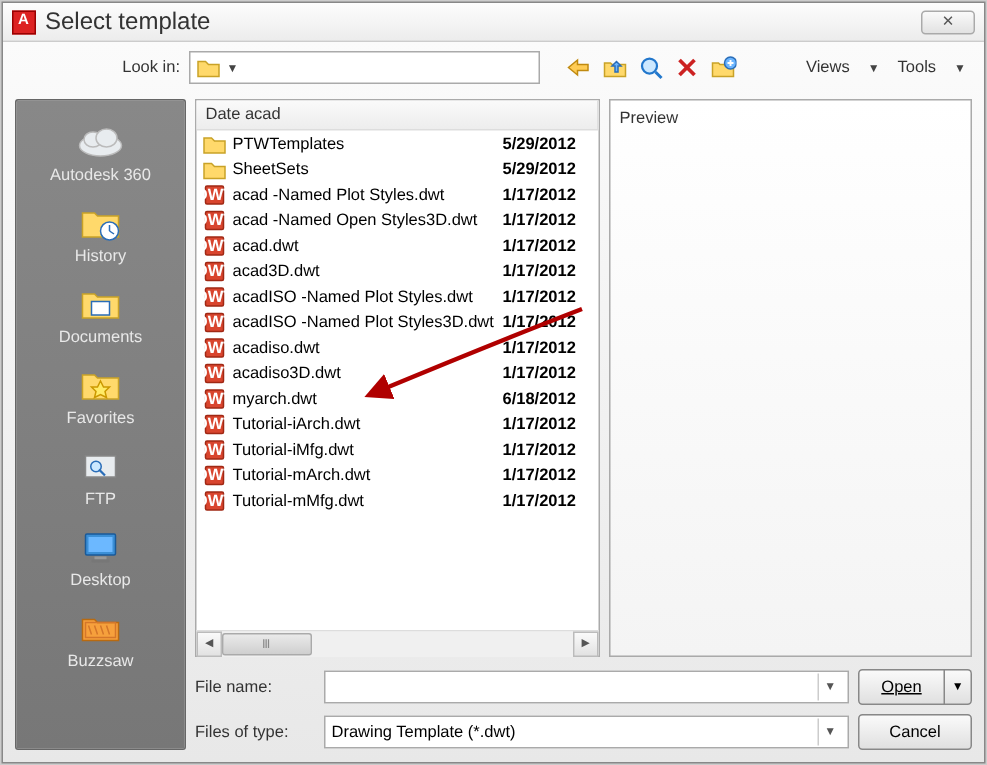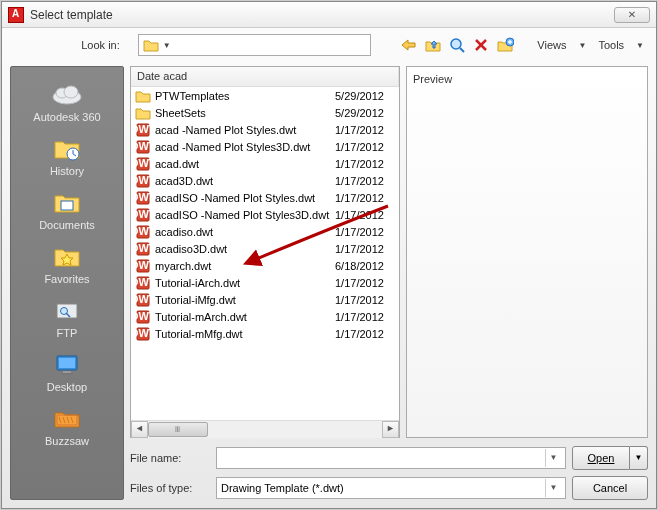--- a/index.html
+++ b/index.html
@@ -1,23 +1,23 @@
 <!DOCTYPE html>
 <html><head>
 <meta charset="utf-8">
 <style>
   * { box-sizing: border-box; margin: 0; padding: 0; font-family: "Segoe UI", Tahoma, sans-serif; font-size: 11px; }
   body { background: #ccc; width: 658px; height: 510px; overflow: hidden; }
   .dialog { background: linear-gradient(to bottom, #fcfcfc, #e8e8e8); border: 1px solid #888; width: 656px; height: 508px; margin: 1px; display: flex; flex-direction: column; }
   .titlebar { height: 26px; background: linear-gradient(to bottom, #fdfdfd, #ececec); border-bottom: 1px solid #ccc; display: flex; align-items: center; padding: 0 6px; }
   .titlebar .appicon { width: 16px; height: 16px; background: #d22; border: 1px solid #900; margin-right: 6px; position: relative; }
   .titlebar .appicon::after { content: "A"; color: #fff; font-weight: bold; font-size: 10px; position: absolute; left: 3px; top: 0; }
-  .titlebar .title { color: #333; font-size: 12px; flex: 1; }
+  .titlebar .title { color: #333; font-size: 16px; flex: 1; }
   .titlebar .closebox { width: 36px; height: 16px; border: 1px solid #aaa; border-radius: 3px; background: linear-gradient(to bottom, #fafafa, #e2e2e2); color: #555; text-align: center; line-height: 13px; font-size: 10px; cursor: pointer; }
-  .toolbar { height: 34px; display: flex; align-items: center; padding: 16px 8px; gap: 18px; }
+  .toolbar { height: 34px; display: flex; align-items: center; padding: 16px 8px; gap: 6px; }
   .toolbar .label { width: 110px; text-align: right; color: #333; }
   .lookin { width: 234px; height: 22px; border: 1px solid #aaa; background: #fff; display: flex; align-items: center; padding: 0 4px; cursor: pointer; }
   .lookin .foldericon { width: 16px; height: 14px; margin-right: 4px; }
   .lookin .text { flex: 1; color: #000; }
   .lookin .arrow { color: #444; font-size: 8px; }
   .toolicons { display: flex; align-items: center; gap: 4px; margin-left: 10px; }
   .ticon { width: 20px; height: 20px; display: flex; align-items: center; justify-content: center; cursor: pointer; }
   .tmenus { display: flex; align-items: center; gap: 4px; margin-left: auto; }
   .tmenus .menu { color: #333; padding: 2px 4px; cursor: pointer; }
   .tmenus .drop { color: #444; font-size: 8px; padding: 0 4px; cursor: pointer; }
@@ -29,21 +29,21 @@
   .listpanel { flex: 1; display: flex; gap: 6px; }
   .filebox { width: 270px; border: 1px solid #aaa; background: #fff; display: flex; flex-direction: column; }
   .filehdr { height: 20px; background: linear-gradient(to bottom, #fafafa, #ededed); border-bottom: 1px solid #ddd; display: flex; }
   .filehdr .col { padding: 3px 6px; color: #333; border-right: 1px solid #e0e0e0; }
   .filehdr .col.name { width: 200px; }
   .filehdr .col.date { flex: 1; }
   .filelist { flex: 1; overflow: hidden; position: relative; }
   .row { display: flex; align-items: center; height: 17px; padding: 0 4px; cursor: pointer; }
   .row .icon { width: 16px; height: 14px; margin-right: 4px; flex-shrink: 0; }
   .row .nm { width: 180px; color: #000; white-space: nowrap; overflow: hidden; }
-  .row .dt { flex: 1; color: #000; }
+  .row .dt { flex: 1; color: #000; font-weight: bold; }
   .hscroll { height: 17px; border-top: 1px solid #ddd; background: #f4f4f4; display: flex; align-items: center; }
   .hscroll .btn { width: 17px; height: 17px; background: linear-gradient(to bottom, #fafafa, #e2e2e2); border: 1px solid #bbb; text-align: center; line-height: 13px; font-size: 9px; color: #555; cursor: pointer; }
   .hscroll .track { flex: 1; background: #f0f0f0; height: 17px; position: relative; }
   .hscroll .thumb { position: absolute; left: 0; width: 60px; height: 15px; top: 1px; background: linear-gradient(to bottom, #eaeaea, #cfcfcf); border: 1px solid #aaa; border-radius: 2px; cursor: pointer; display: flex; align-items: center; justify-content: center; letter-spacing: 1px; color: #888; font-size: 8px; }
   .preview { flex: 1; border: 1px solid #aaa; background: #fff; background: linear-gradient(to bottom, #fff, #f4f4f4); padding: 6px; color: #333; }
   .arrow-overlay { position: absolute; pointer-events: none; }
   .bottomrows { margin-top: 8px; display: flex; flex-direction: column; gap: 6px; }
   .brow { display: flex; align-items: center; gap: 6px; }
   .brow .blabel { width: 80px; text-align: left; color: #333; }
   .combo { flex: 1; height: 22px; border: 1px solid #aaa; background: #fff; display: flex; align-items: center; padding: 0 4px; cursor: text; }
@@ -225,21 +225,21 @@
                 <span class="nm">acad -Named Plot Styles.dwt</span>
                 <span class="dt">1/17/2012</span>
               </div>
               <div class="row">
                 <span class="icon">
                   <svg width="16" height="14">
                     <rect x="2" y="1" width="12" height="12" rx="1" fill="#d9452e" stroke="#a02814"></rect>
                     <text x="8" y="10" text-anchor="middle" font-size="6" fill="#fff" font-family="sans-serif" font-weight="bold">DWT</text>
                   </svg>
                 </span>
-                <span class="nm">acad -Named Plot Styles3D.dwt</span>
+                <span class="nm">acad -Named Open Styles3D.dwt</span>
                 <span class="dt">1/17/2012</span>
               </div>
               <div class="row">
                 <span class="icon">
                   <svg width="16" height="14">
                     <rect x="2" y="1" width="12" height="12" rx="1" fill="#d9452e" stroke="#a02814"></rect>
                     <text x="8" y="10" text-anchor="middle" font-size="6" fill="#fff" font-family="sans-serif" font-weight="bold">DWT</text>
                   </svg>
                 </span>
                 <span class="nm">acad.dwt</span>

